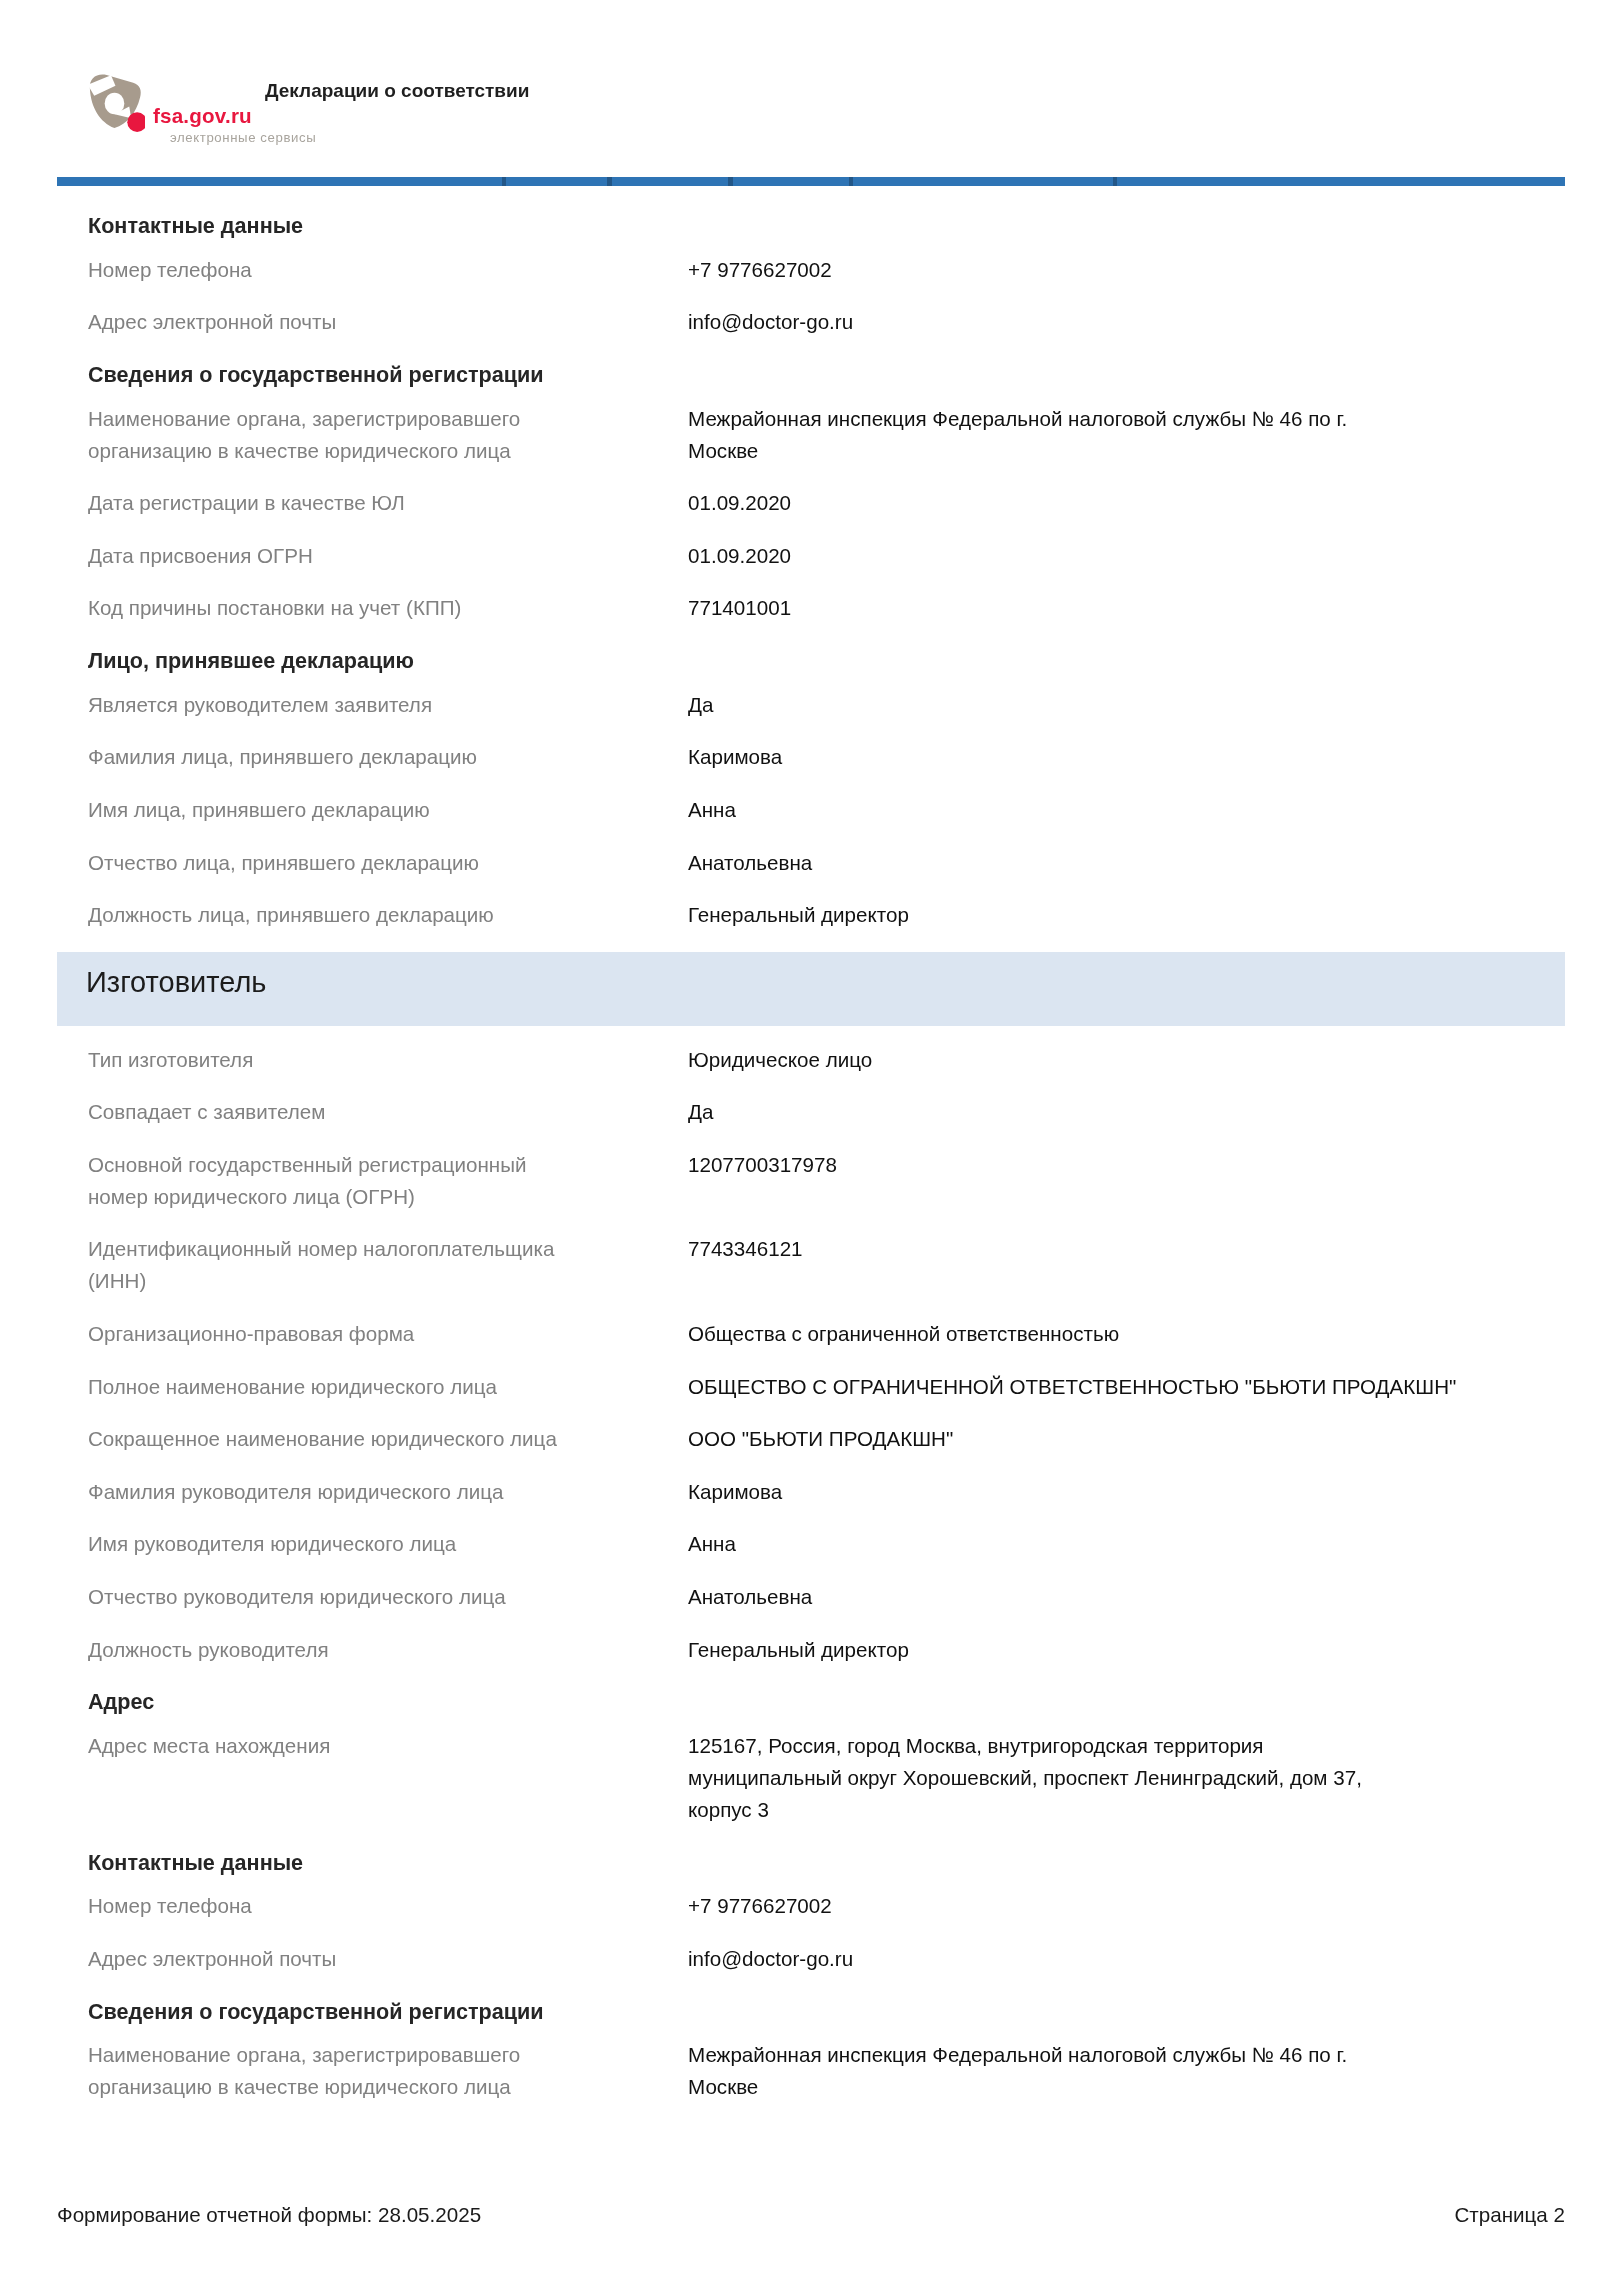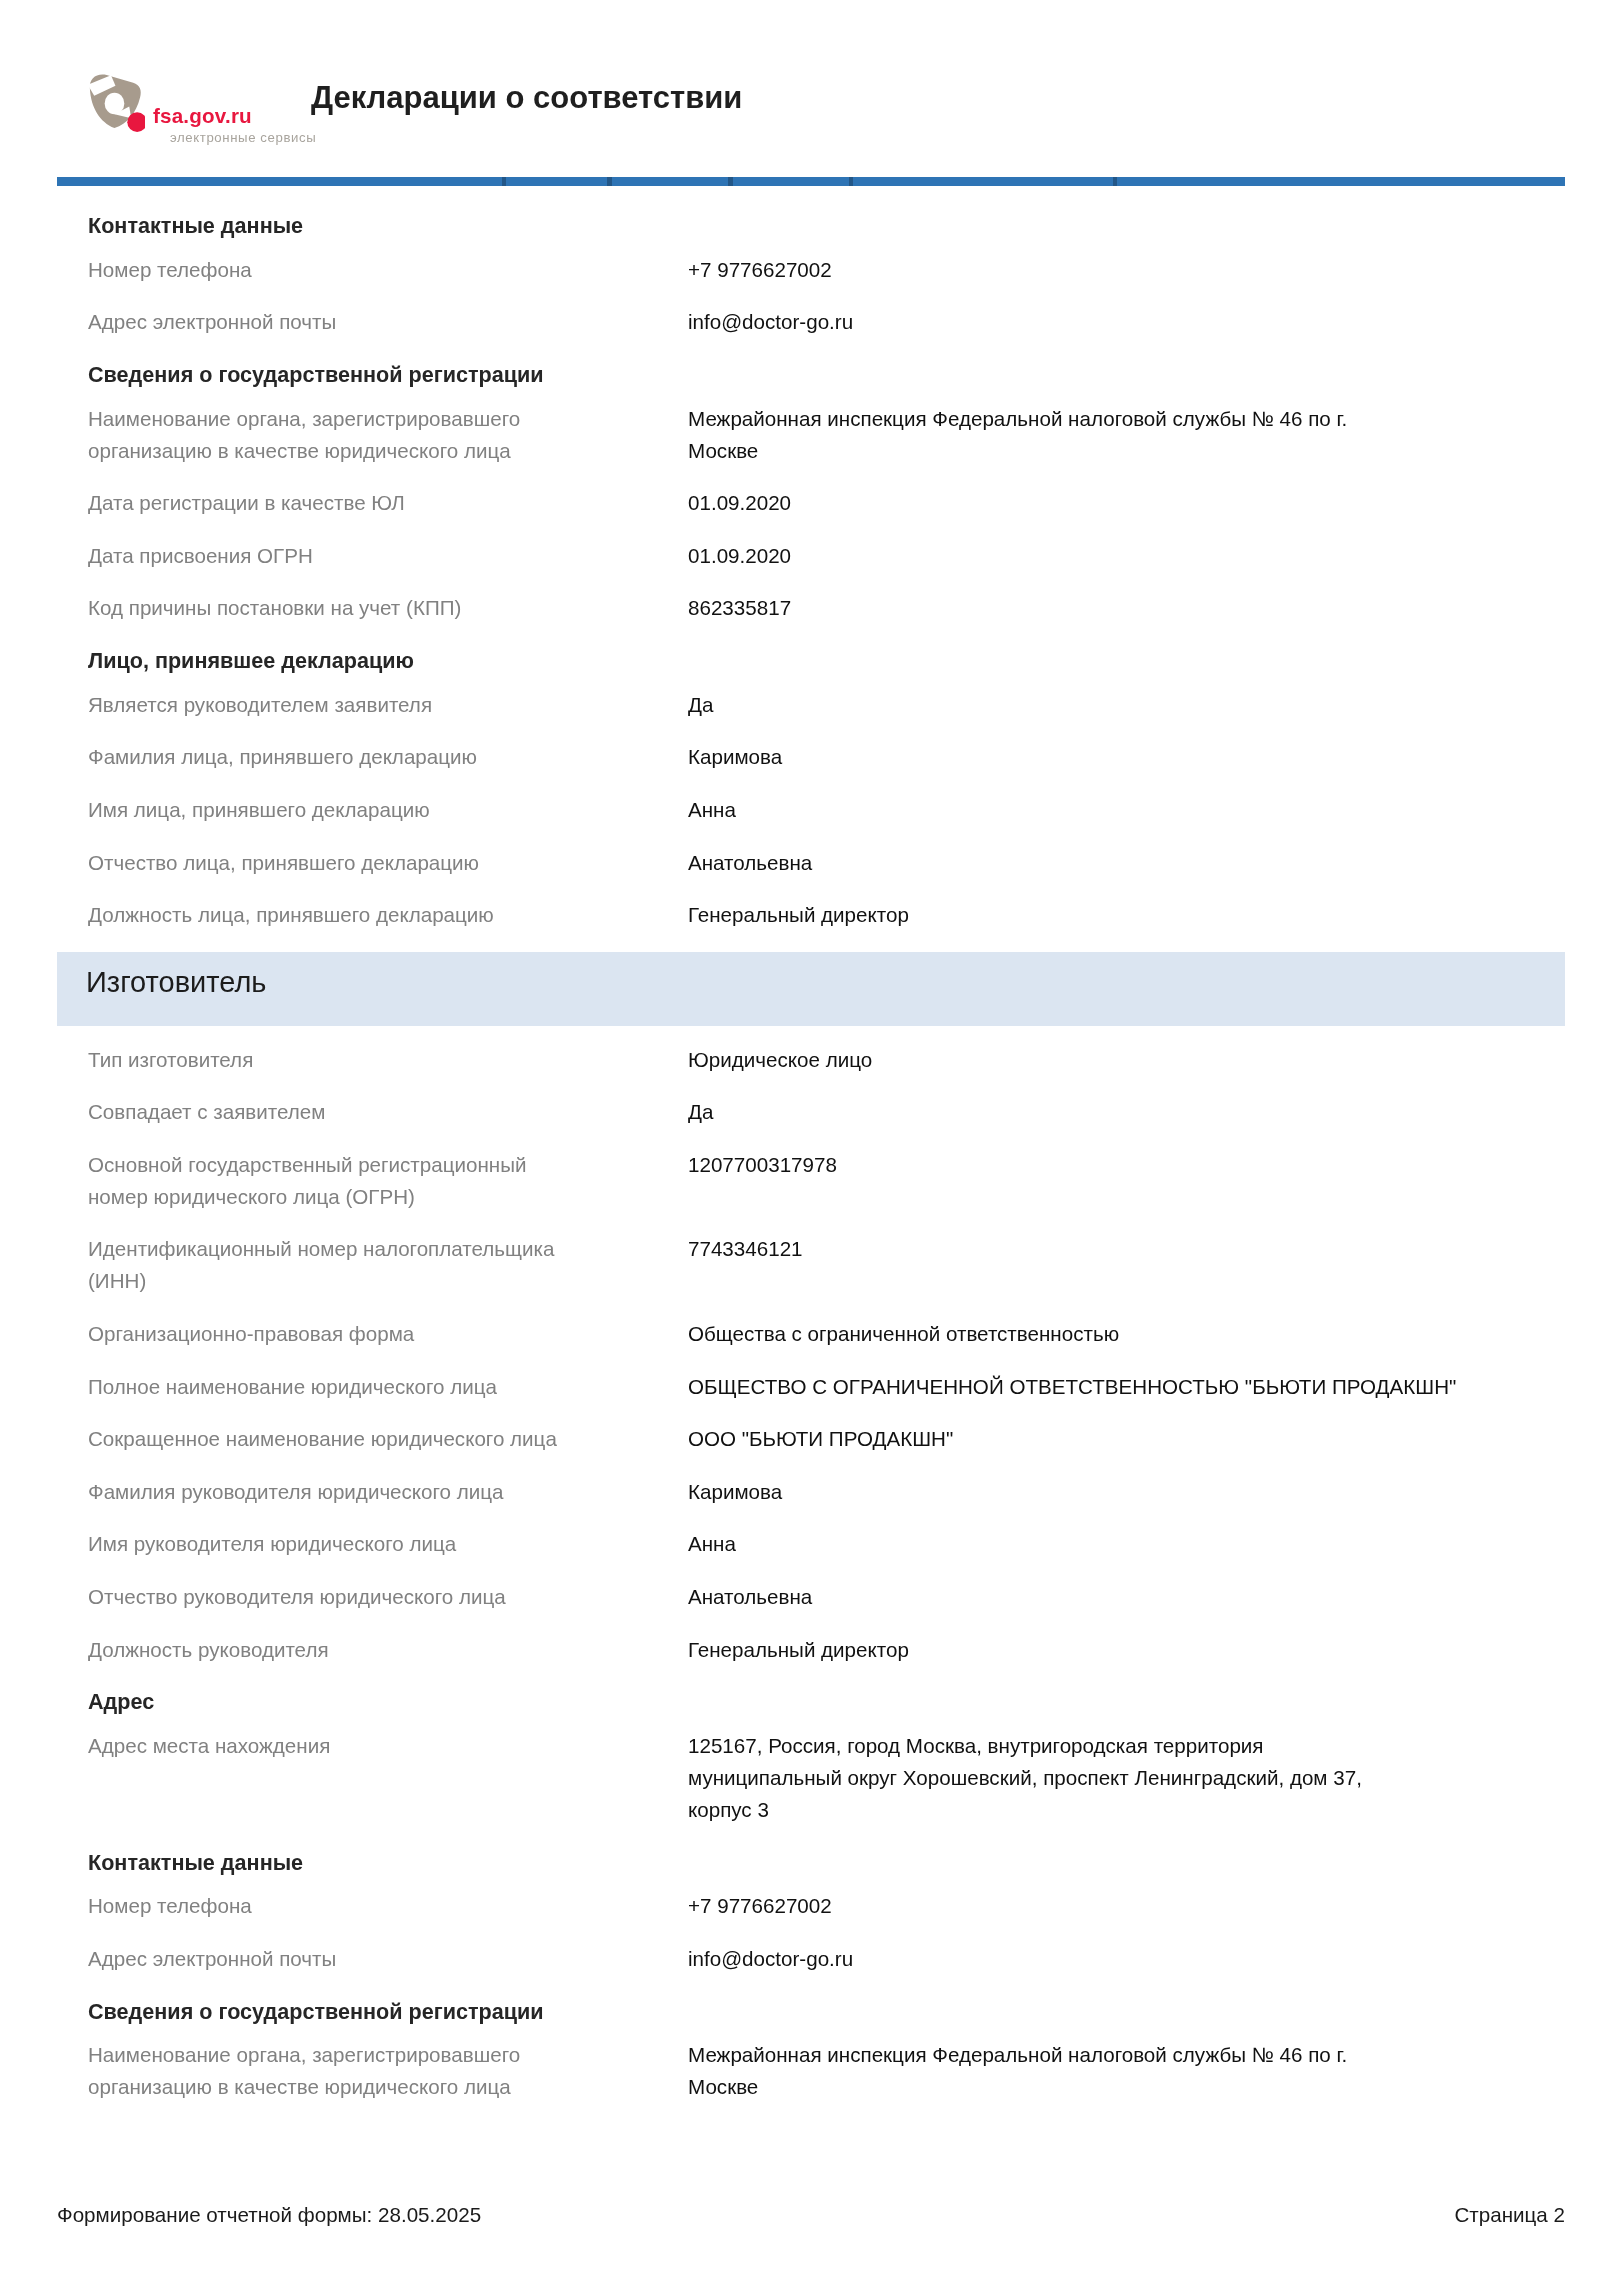--- a/index.html
+++ b/index.html
@@ -10,21 +10,21 @@
     font-family:"Liberation Sans", sans-serif;
     color:var(--text-dark,#1a1a1a);
   }
   .page { position:absolute; inset:0; }
 
   
   .logo-mark { position:absolute; left:82px; top:71px; width:63px; height:61px; }
   .logo-text { position:absolute; left:153px; top:105px; line-height:1.1; }
   .logo-brand { font-size:20.6px; font-weight:bold; color:var(--logo-red,#e8173f); letter-spacing:0.2px; }
   .logo-tagline { font-size:13.2px; color:#a8a49d; letter-spacing:0.6px; margin-top:2.9px;margin-left:17px; }
-  .doc-title { position:absolute; left:265px; top:80px; font-size:31px; font-weight:bold; color:#1f1f1f;margin-left:46px; }
+  .doc-title { position:absolute; left:265px; top:80px; font-size:19px; font-weight:bold; color:#1f1f1f; }
 
   .topline {
     position:absolute; left:57px; right:55px; top:177px; height:8.8px;
     background:
       linear-gradient(90deg,
         transparent 0 29.5%, rgba(0,0,0,.25) 29.5% 29.8%, transparent 29.8% 36.5%,
         rgba(0,0,0,.25) 36.5% 36.8%, transparent 36.8% 44.5%,
         rgba(0,0,0,.25) 44.5% 44.8%, transparent 44.8% 52.5%,
         rgba(0,0,0,.25) 52.5% 52.8%, transparent 52.8% 70%,
         rgba(0,0,0,.25) 70% 70.3%, transparent 70.3% 100%),
@@ -96,21 +96,21 @@
       <div class="row">
         <div class="label">Дата регистрации в качестве ЮЛ</div>
         <div class="value">01.09.2020</div>
       </div>
       <div class="row">
         <div class="label">Дата присвоения ОГРН</div>
         <div class="value">01.09.2020</div>
       </div>
       <div class="row">
         <div class="label">Код причины постановки на учет (КПП)</div>
-        <div class="value">862335817</div>
+        <div class="value">771401001</div>
       </div>
       <div class="heading">Лицо, принявшее декларацию</div>
       <div class="row">
         <div class="label">Является руководителем заявителя</div>
         <div class="value">Да</div>
       </div>
       <div class="row">
         <div class="label">Фамилия лица, принявшего декларацию</div>
         <div class="value">Каримова</div>
       </div>

